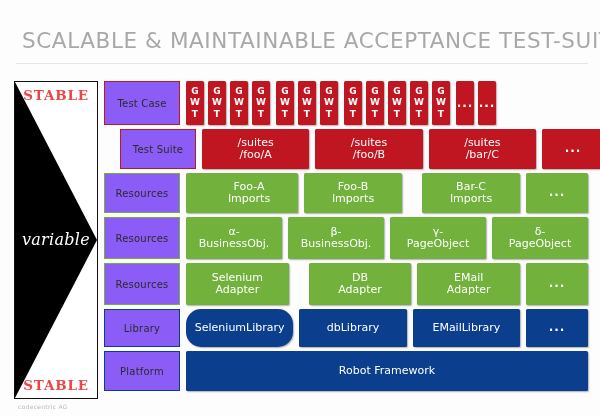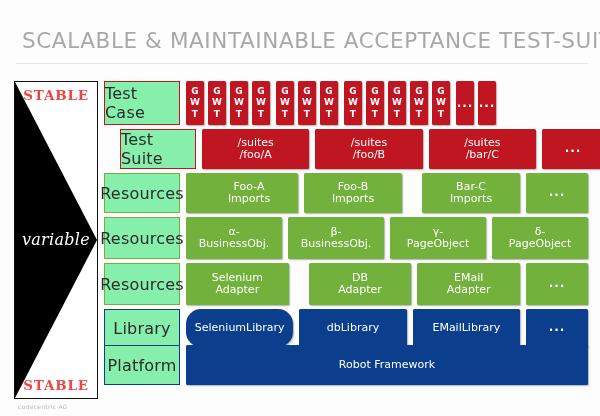--- a/index.html
+++ b/index.html
@@ -102,27 +102,27 @@
   .row {
     position: absolute;
     left: 0;
     width: 484px;
     display: flex;
     align-items: stretch;
   }
   .rowlabel {
     width: 76px;
     flex: 0 0 76px;
-    background: #86efac;
+    background: #8b5cf6;
     border: 1.8px solid #c01622;
     box-sizing: border-box;
     display: flex;
     align-items: center;
     justify-content: center;
-    font-size: 16px;
+    font-size: 10px;
     color: #2b2b2b;
     letter-spacing: 0.2px;
   }
   .rowlabel.green { border-color: #71b13c; }
   .rowlabel.blue  { border-color: #0b3e8c; }
 
   .cells {
     flex: 1 1 auto;
     margin-left: 6px;
     display: flex;
@@ -174,21 +174,21 @@
     font-size: 12px;
   }
 
   
   #row-testcase   { top: 0px;   height: 44px; }
   #row-testsuite  { top: 48px;  height: 40px; padding-left: 16px; }
   #row-res1       { top: 92px;  height: 40px; }
   #row-res2       { top: 136px; height: 42px; }
   #row-res3       { top: 182px; height: 42px; }
   #row-library    { top: 228px; height: 38px; }
-  #row-platform   { top: 264px; height: 40px; }
+  #row-platform   { top: 270px; height: 40px; }
 
   #footer {
     position: absolute;
     left: 18px;
     top: 403px;
     font-size: 6px;
     color: #b9b9b9;
     letter-spacing: 0.3px;
   }
 </style>

